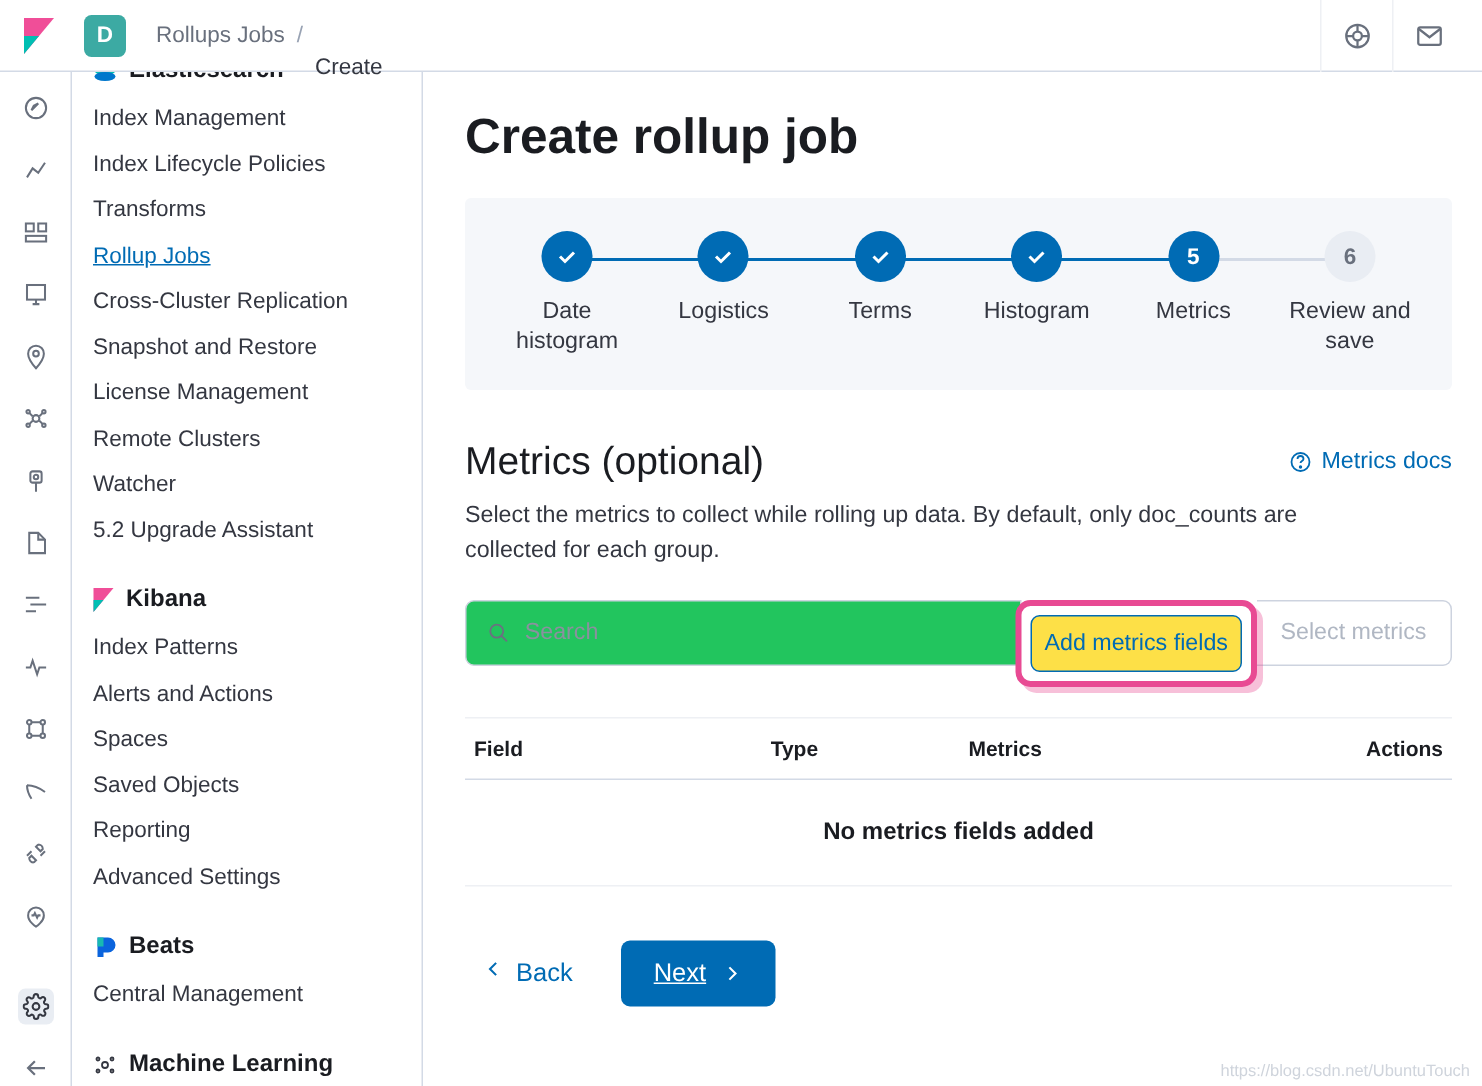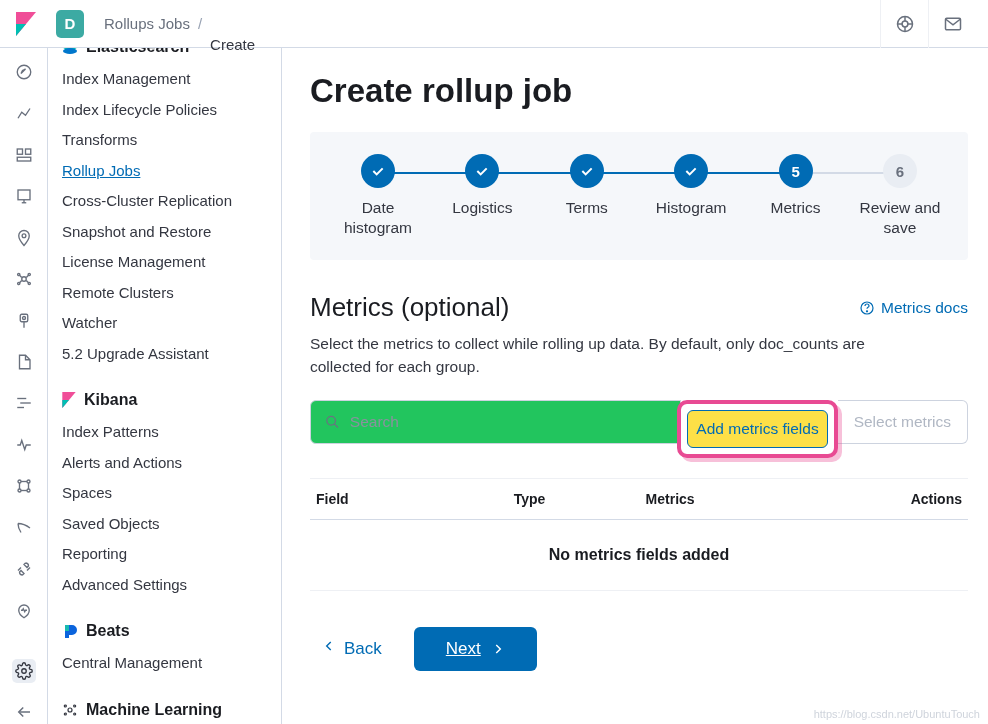--- a/index.html
+++ b/index.html
@@ -58,21 +58,21 @@
   .table { margin-top: 20px; border-top: 1px solid #eef0f4; }
   .thead { display: flex; padding: 12px 6px; border-bottom: 1px solid #d3dae6; font-size: 14px; font-weight: 700; color: #1a1c21; }
   .th-field { flex: 1.5; }
   .th-type { flex: 1; }
   .th-metrics { flex: 1.6; }
   .th-remove { flex: 0.8; text-align: right; }
   .empty-row { text-align: center; padding: 26px 0 26px; font-size: 16px; font-weight: 700; color: #1a1c21; border-bottom: 1px solid #eef0f4; }
 
   .nav-row { display: flex; gap: 20px; margin-top: 36px; align-items: center; }
   .back-btn { color: #006bb4; font-size: 17px; background: none; border: none; display: flex; align-items: flex-start; gap: 8px; cursor: pointer; padding: 10px 12px; }
-  .next-btn { background: #006bb4; color: #fff; font-size: 17px; border: none; border-radius: 6px; padding: 12px 32px; display: flex; align-items: center; gap: 10px; cursor: pointer; }
+  .next-btn { background: #006bb4; color: #fff; font-size: 17px; border: none; border-radius: 6px; padding: 12px 22px; display: flex; align-items: center; gap: 10px; cursor: pointer; }
   .next-btn span { text-decoration: underline; }
 
   .watermark { position: absolute; right: 8px; bottom: 4px; color: #cfd4dc; font-size: 11px; }
   ::-webkit-scrollbar { width: 10px; }
   ::-webkit-scrollbar-thumb { background: #d9dde6; border-radius: 5px; }
 </style>
 </head>
 <body>
 
 <div class="topbar">

